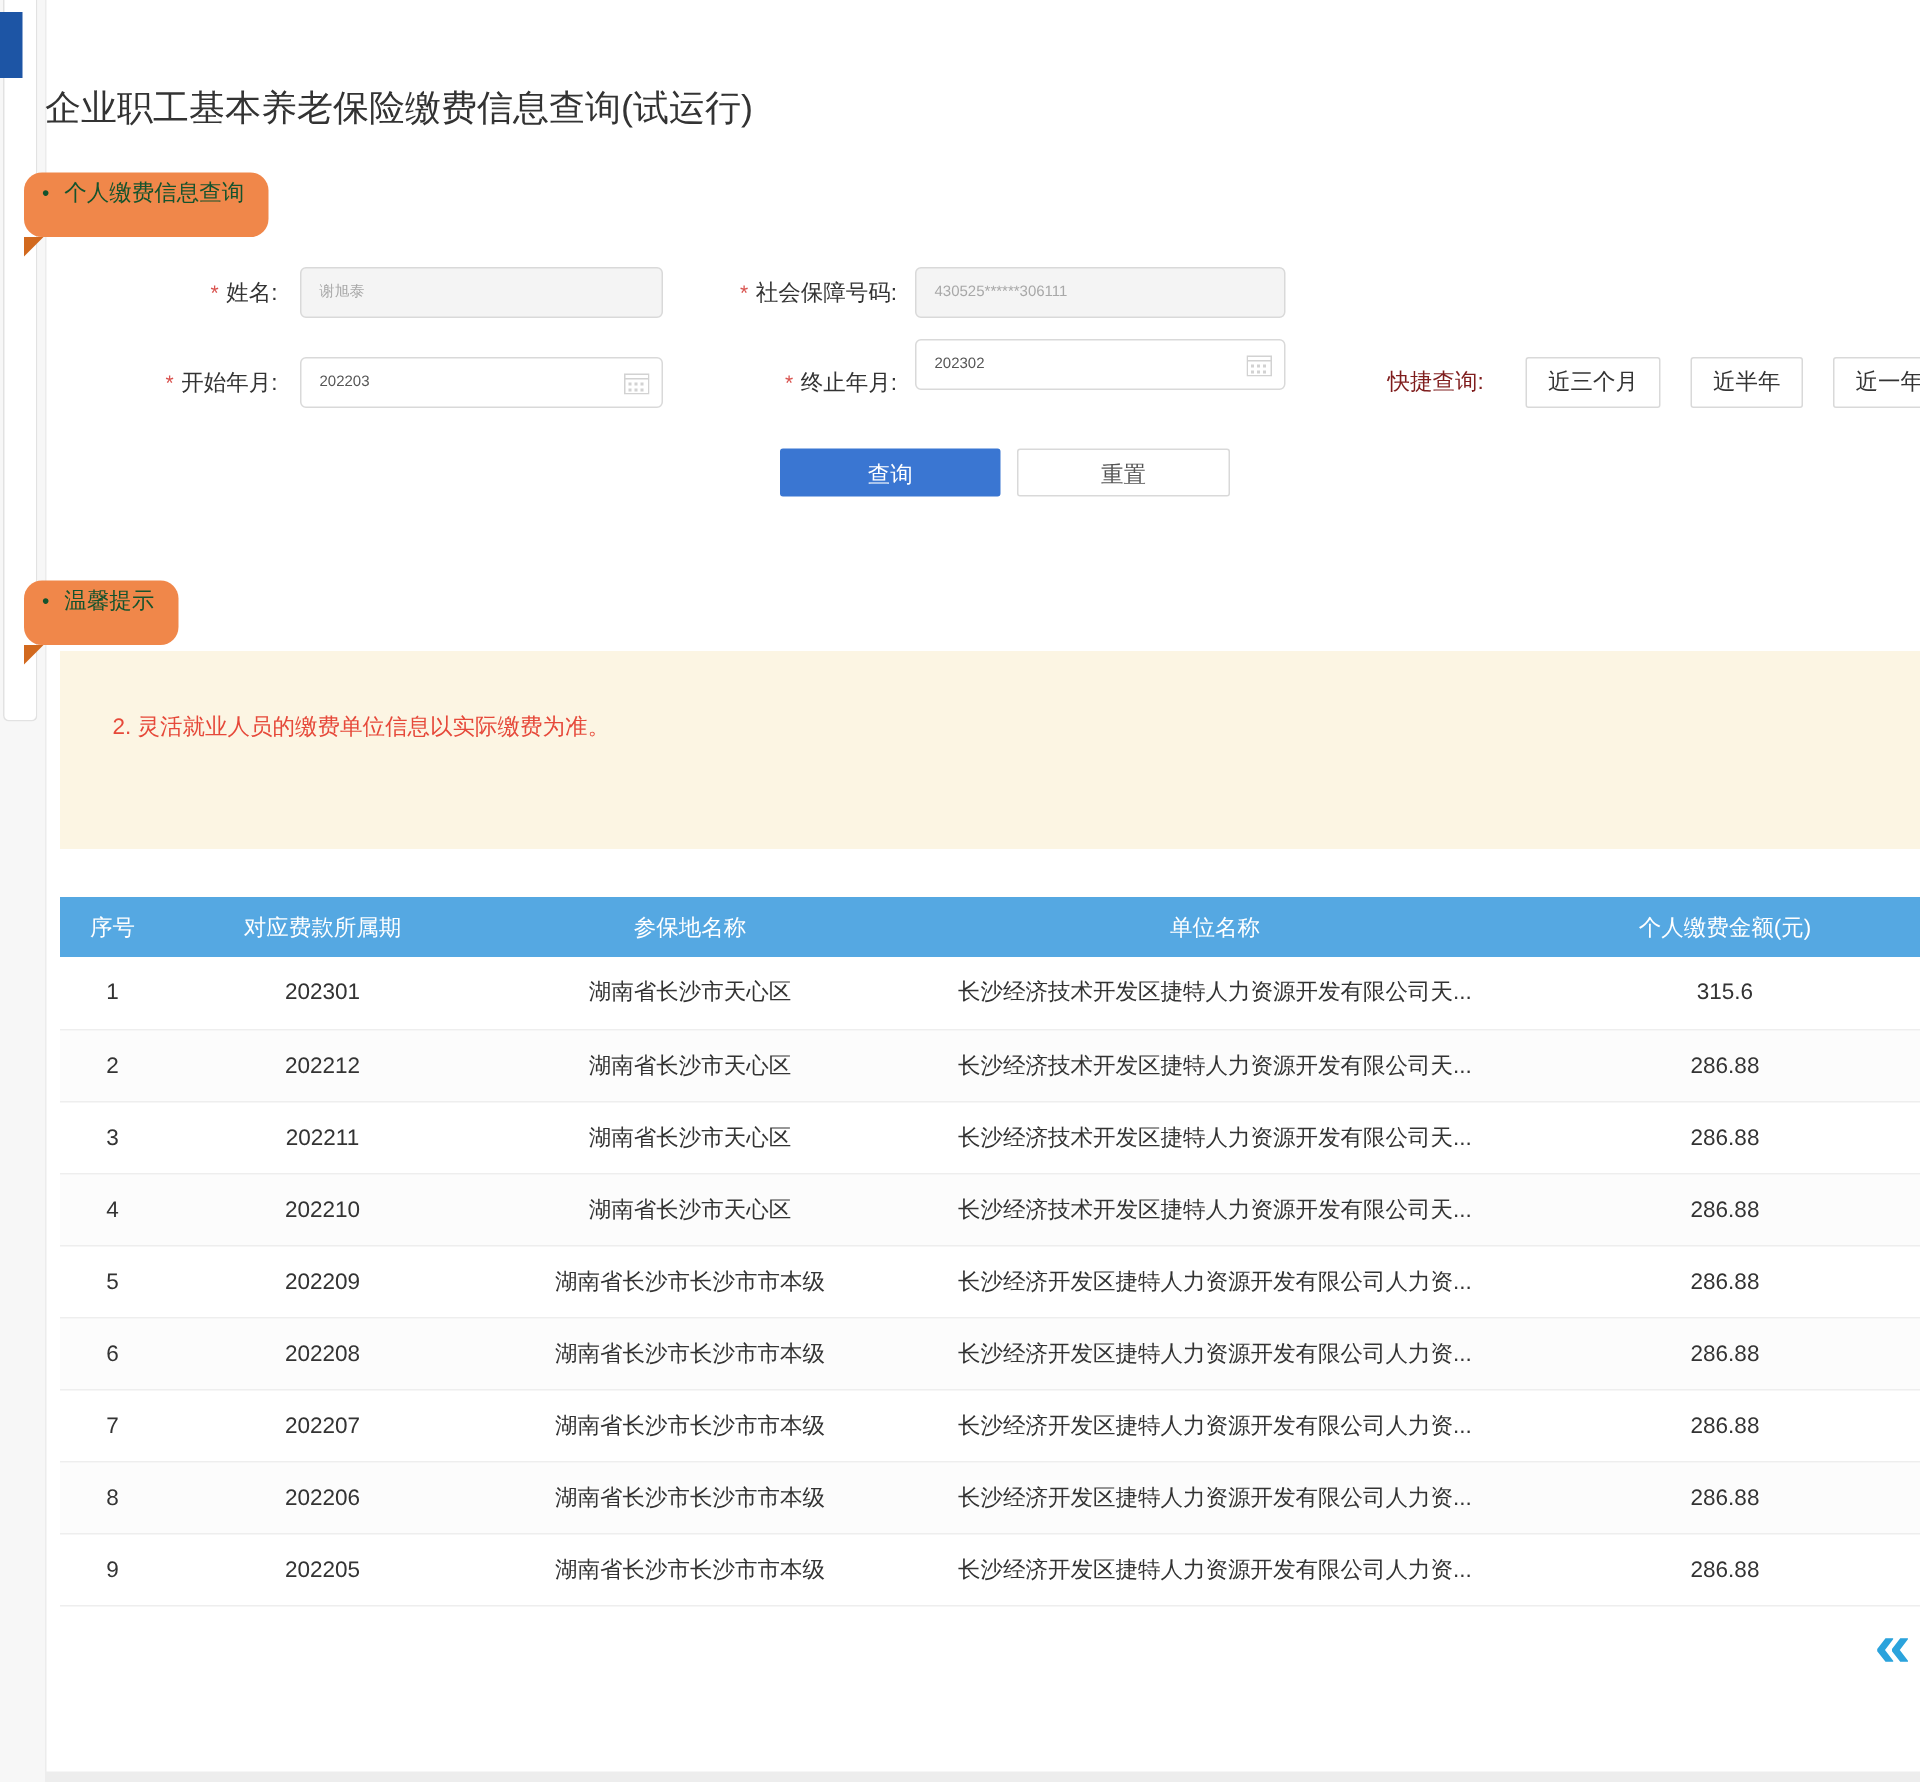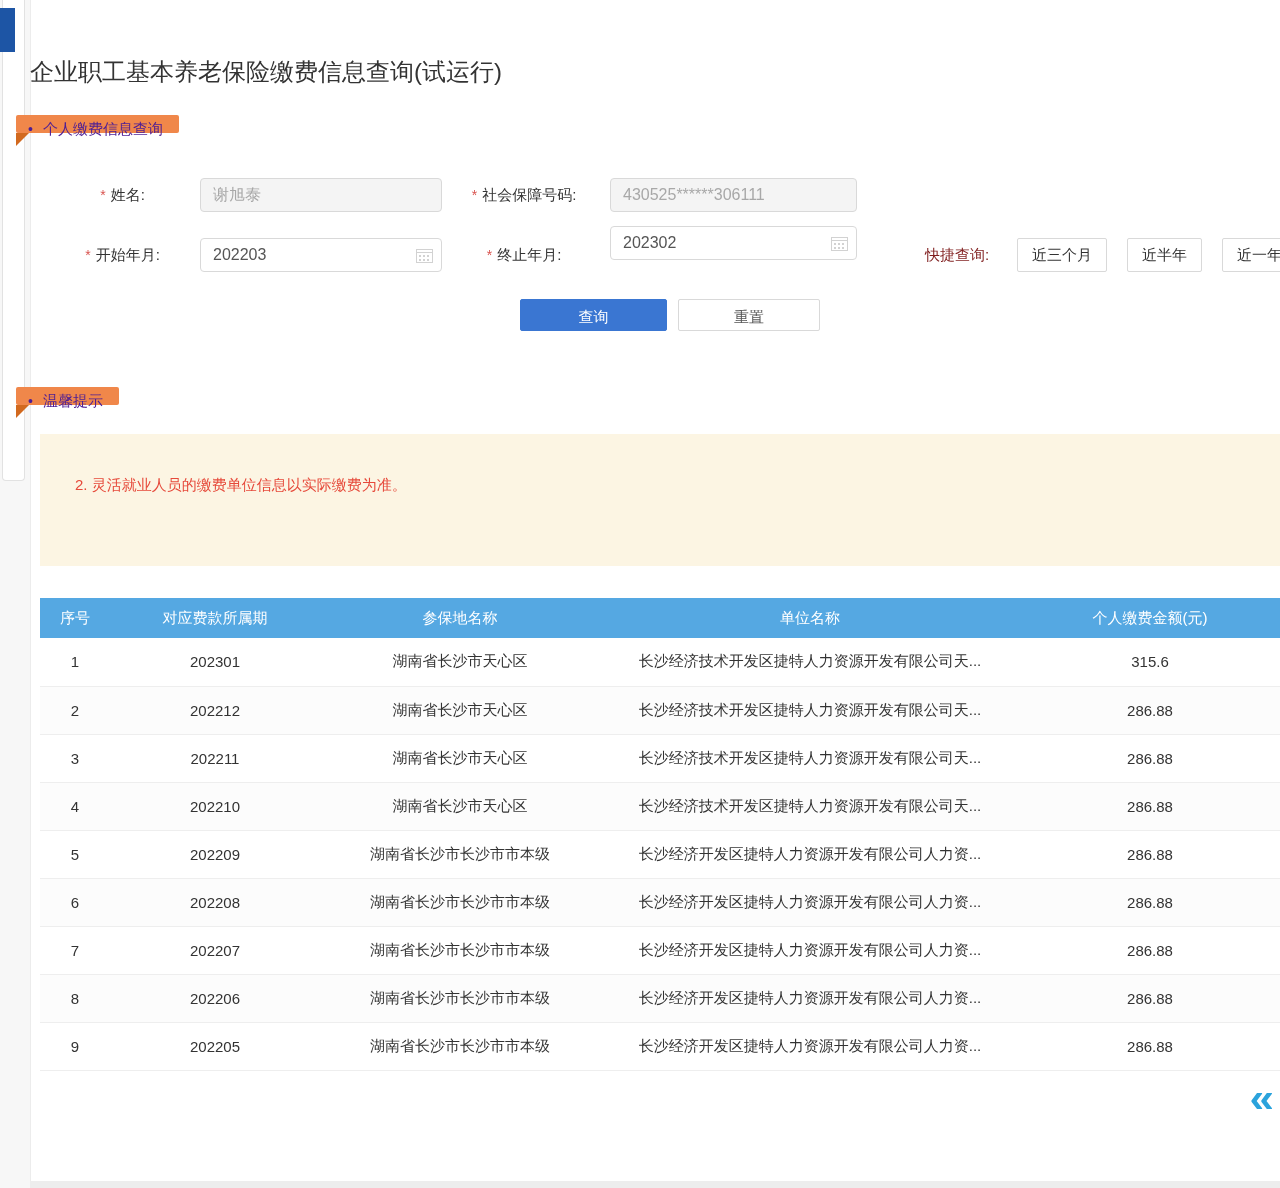--- a/index.html
+++ b/index.html
@@ -10,32 +10,32 @@
     color:#333;
   }
   
   .left-rail{position:absolute;left:0;top:0;width:30px;height:100%;background:#f7f7f7;}
   .rail-panel{position:absolute;left:2px;top:0;width:21px;height:480px;background:#ffffff;border:1px solid #e2e2e2;border-top:none;border-radius:0 0 4px 4px;}
   .blue-block{position:absolute;left:0;top:8px;width:15px;height:44px;background:#1d55a5;}
   
   .content{position:absolute;left:30px;top:0;right:0;height:100%;background:#ffffff;border-left:1px solid #ececec;}
   .page-title{position:absolute;left:30px;right:0;top:56px;font-size:24px;color:#333;}
   
-  .tag{position:absolute;left:16px;height:18px;line-height:27px;background:#f0874a;color:#4c1d95;
-       font-size:15px;padding:0 16px 0 12px;border-radius:2px;white-space:nowrap;}
+  .tag{position:absolute;left:16px;height:43px;line-height:27px;background:#f0874a;color:#14532d;
+       font-size:15px;padding:0 16px 0 12px;border-radius:12px;white-space:nowrap;}
   .tag .bullet{display:inline-block;margin-right:10px;font-size:14px;}
   .tag .fold{position:absolute;left:0;top:100%;width:0;height:0;
              border-top:13px solid #d2691e;border-right:13px solid transparent;}
   .tag1{top:115px;}
   .tag2{top:387px;}
   
-  .form-label{position:absolute;height:34px;line-height:34px;font-size:15px;color:#333;text-align:center;white-space:nowrap;}
+  .form-label{position:absolute;height:34px;line-height:34px;font-size:15px;color:#333;text-align:right;white-space:nowrap;}
   .req{color:#d9534f;margin-right:5px;font-size:14px;}
   .field{position:absolute;height:32px;border:1px solid #d9d9d9;border-radius:4px;background:#fff;
-         font-size:16px;line-height:32px;padding:0 30px 0 12px;color:#555;box-sizing:content-box;}
+         font-size:10px;line-height:32px;padding:0 30px 0 12px;color:#555;box-sizing:content-box;}
   .field.disabled{background:#f4f4f4;color:#a8a8a8;padding-right:12px;}
   .cal{position:absolute;right:8px;top:9px;width:17px;height:15px;opacity:.75;}
   .quick-label{position:absolute;height:34px;line-height:34px;font-size:15px;color:#7f1d1d;}
   .quick-group{position:absolute;display:flex;gap:20px;}
   .quick-btn{height:34px;line-height:32px;box-sizing:border-box;border:1px solid #d9d9d9;background:#fff;
              color:#333;font-size:15px;padding:0 14px;border-radius:2px;cursor:pointer;white-space:nowrap;
              font-family:inherit;}
   .btn{position:absolute;height:32px;border-radius:2px;font-size:15px;text-align:center;line-height:32px;
        cursor:pointer;font-family:inherit;box-sizing:border-box;}
   .btn-primary{left:520px;top:299px;width:147px;background:#3a76d2;border:1px solid #3a76d2;color:#fff;}

